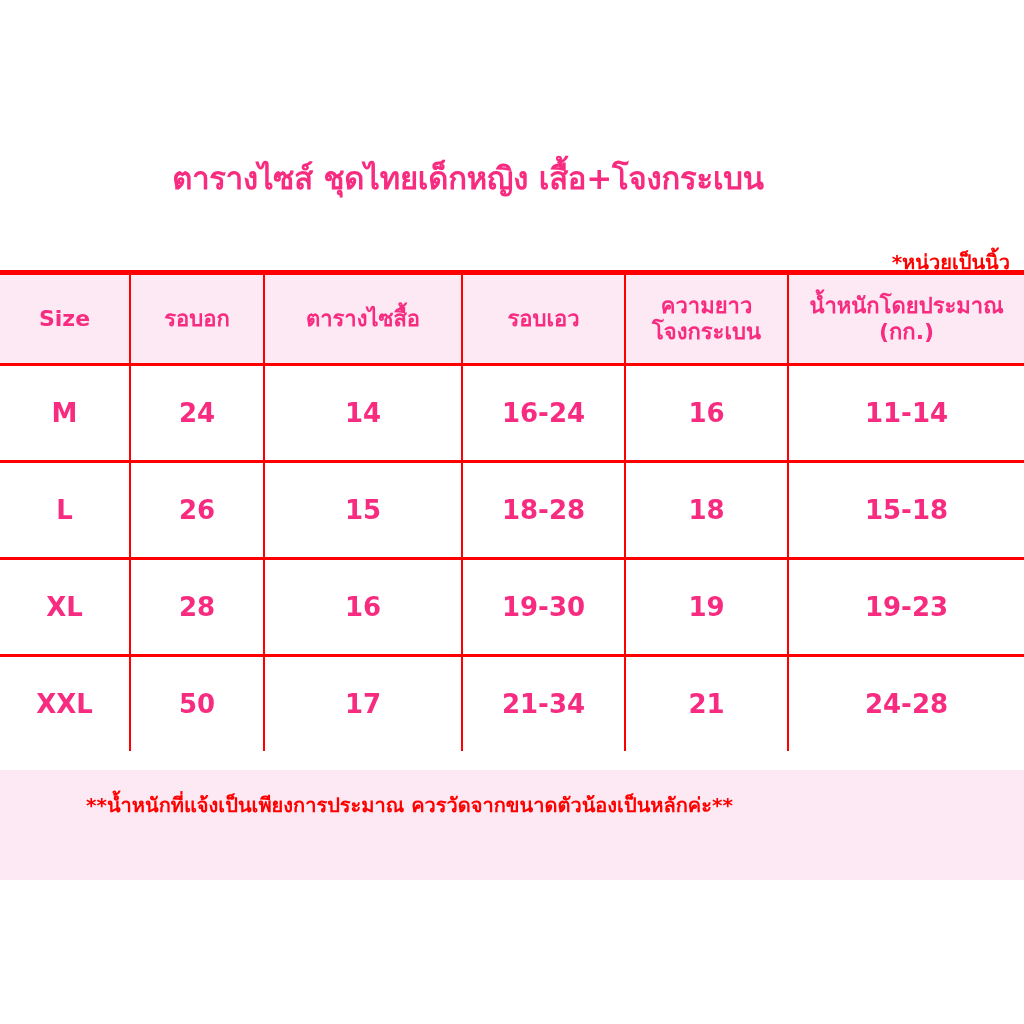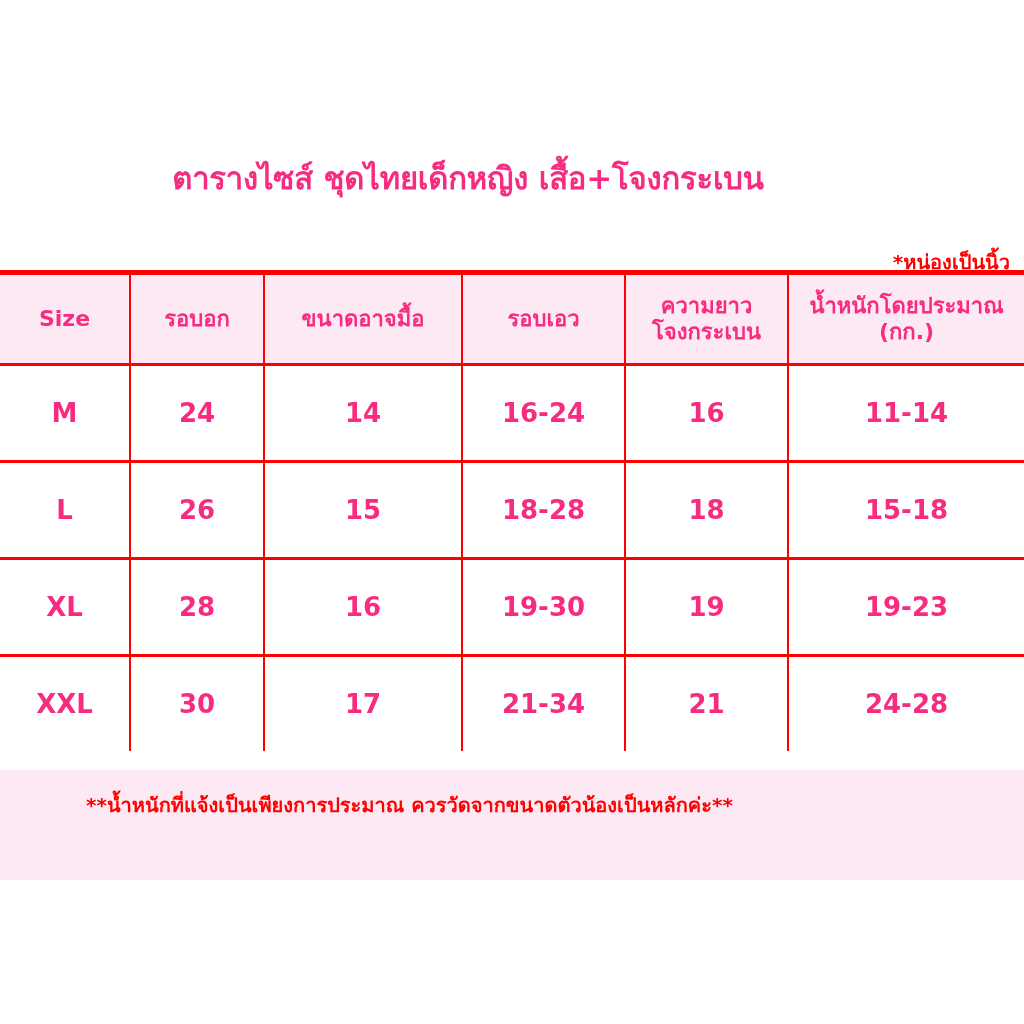--- a/index.html
+++ b/index.html
@@ -121,21 +121,21 @@
     font-weight: bold;
     line-height: 1.62;
   }
   .footer-notes div { white-space: nowrap; }
 </style>
 </head>
 <body>
 
 <div class="title">ตารางไซส์ ชุดไทยเด็กหญิง เสื้อ+โจงกระเบน</div>
 
-<div class="unit-note">*หน่องเป็นนิ้ว</div>
+<div class="unit-note">*หน่วยเป็นนิ้ว</div>
 
 <div class="hdr-top-rule"></div>
 <div class="hdr-bot-rule"></div>
 
 <table class="size-table">
   <colgroup>
     <col class="col-size">
     <col class="col-chest">
     <col class="col-len">
     <col class="col-waist">
@@ -144,21 +144,21 @@
   </colgroup>
   <thead>
     <tr>
       <th>
         <span>Size</span>
       </th>
       <th>
         <span>รอบอก</span>
       </th>
       <th>
-        <span>ขนาดอาจมื้อ</span>
+        <span>ตารางไซสื้อ</span>
       </th>
       <th>
         <span>รอบเอว</span>
       </th>
       <th>
         <div>ความยาว</div>
         <div>โจงกระเบน</div>
       </th>
       <th>
         <div>น้ำหนักโดยประมาณ</div>
@@ -186,21 +186,21 @@
     <tr>
       <td>XL</td>
       <td>28</td>
       <td>16</td>
       <td>19-30</td>
       <td>19</td>
       <td>19-23</td>
     </tr>
     <tr>
       <td>XXL</td>
-      <td>30</td>
+      <td>50</td>
       <td>17</td>
       <td>21-34</td>
       <td>21</td>
       <td>24-28</td>
     </tr>
   </tbody>
 </table>
 
 <div class="footer-band"></div>
 <div class="footer-notes">

